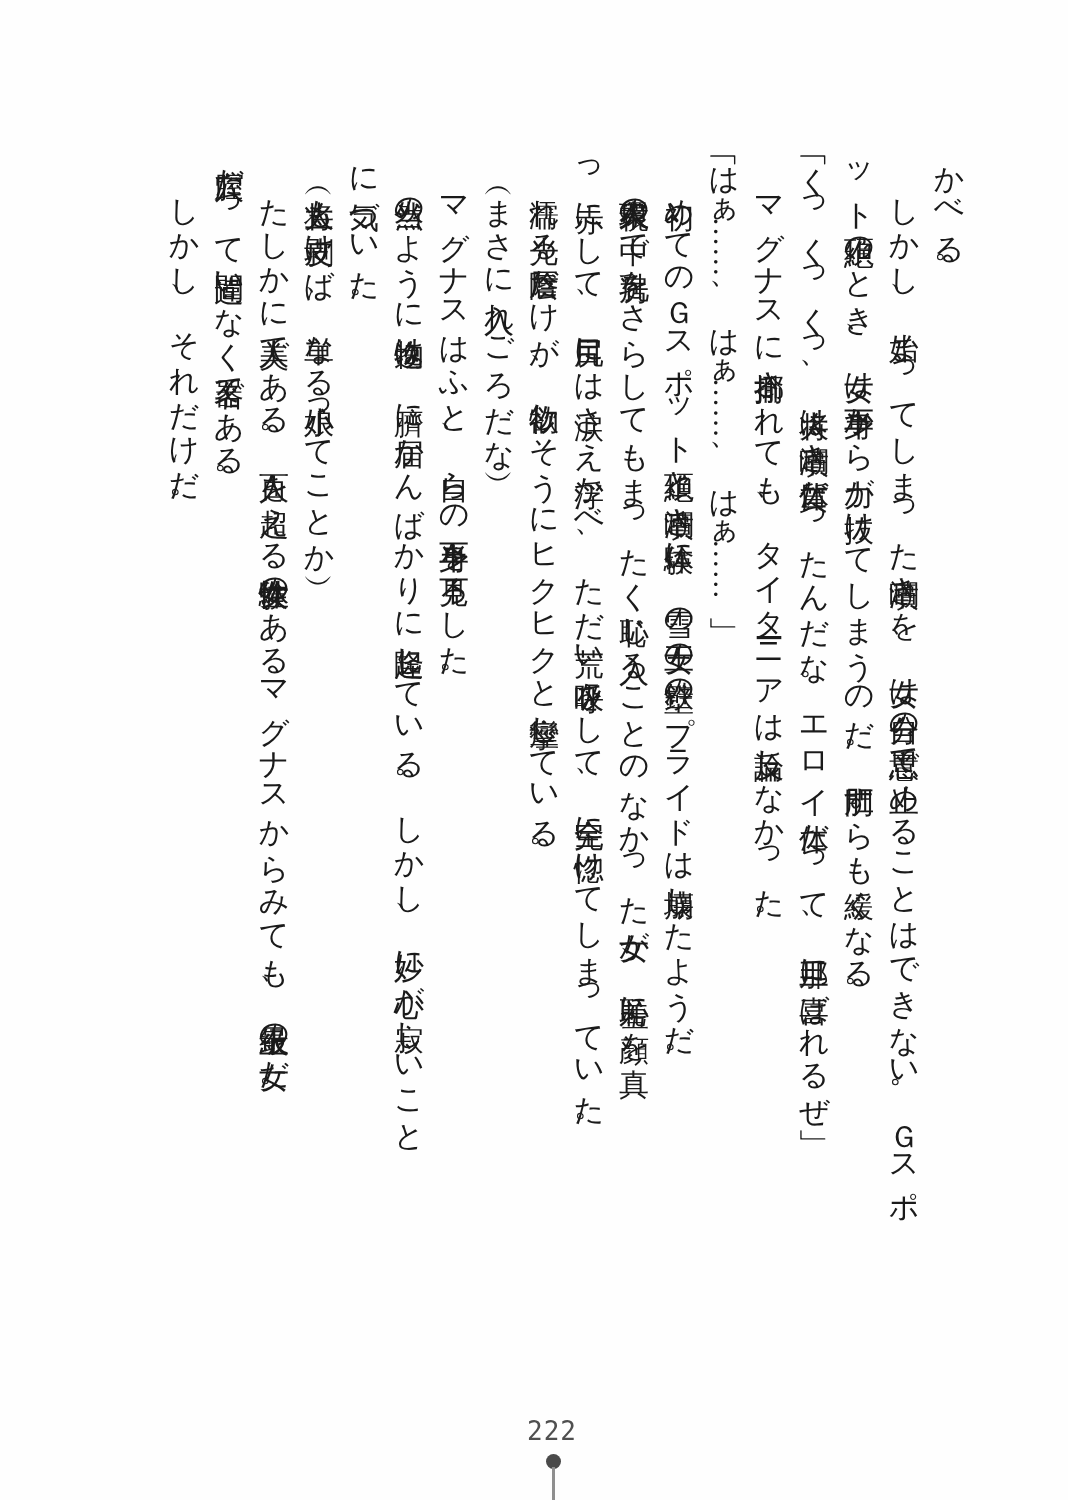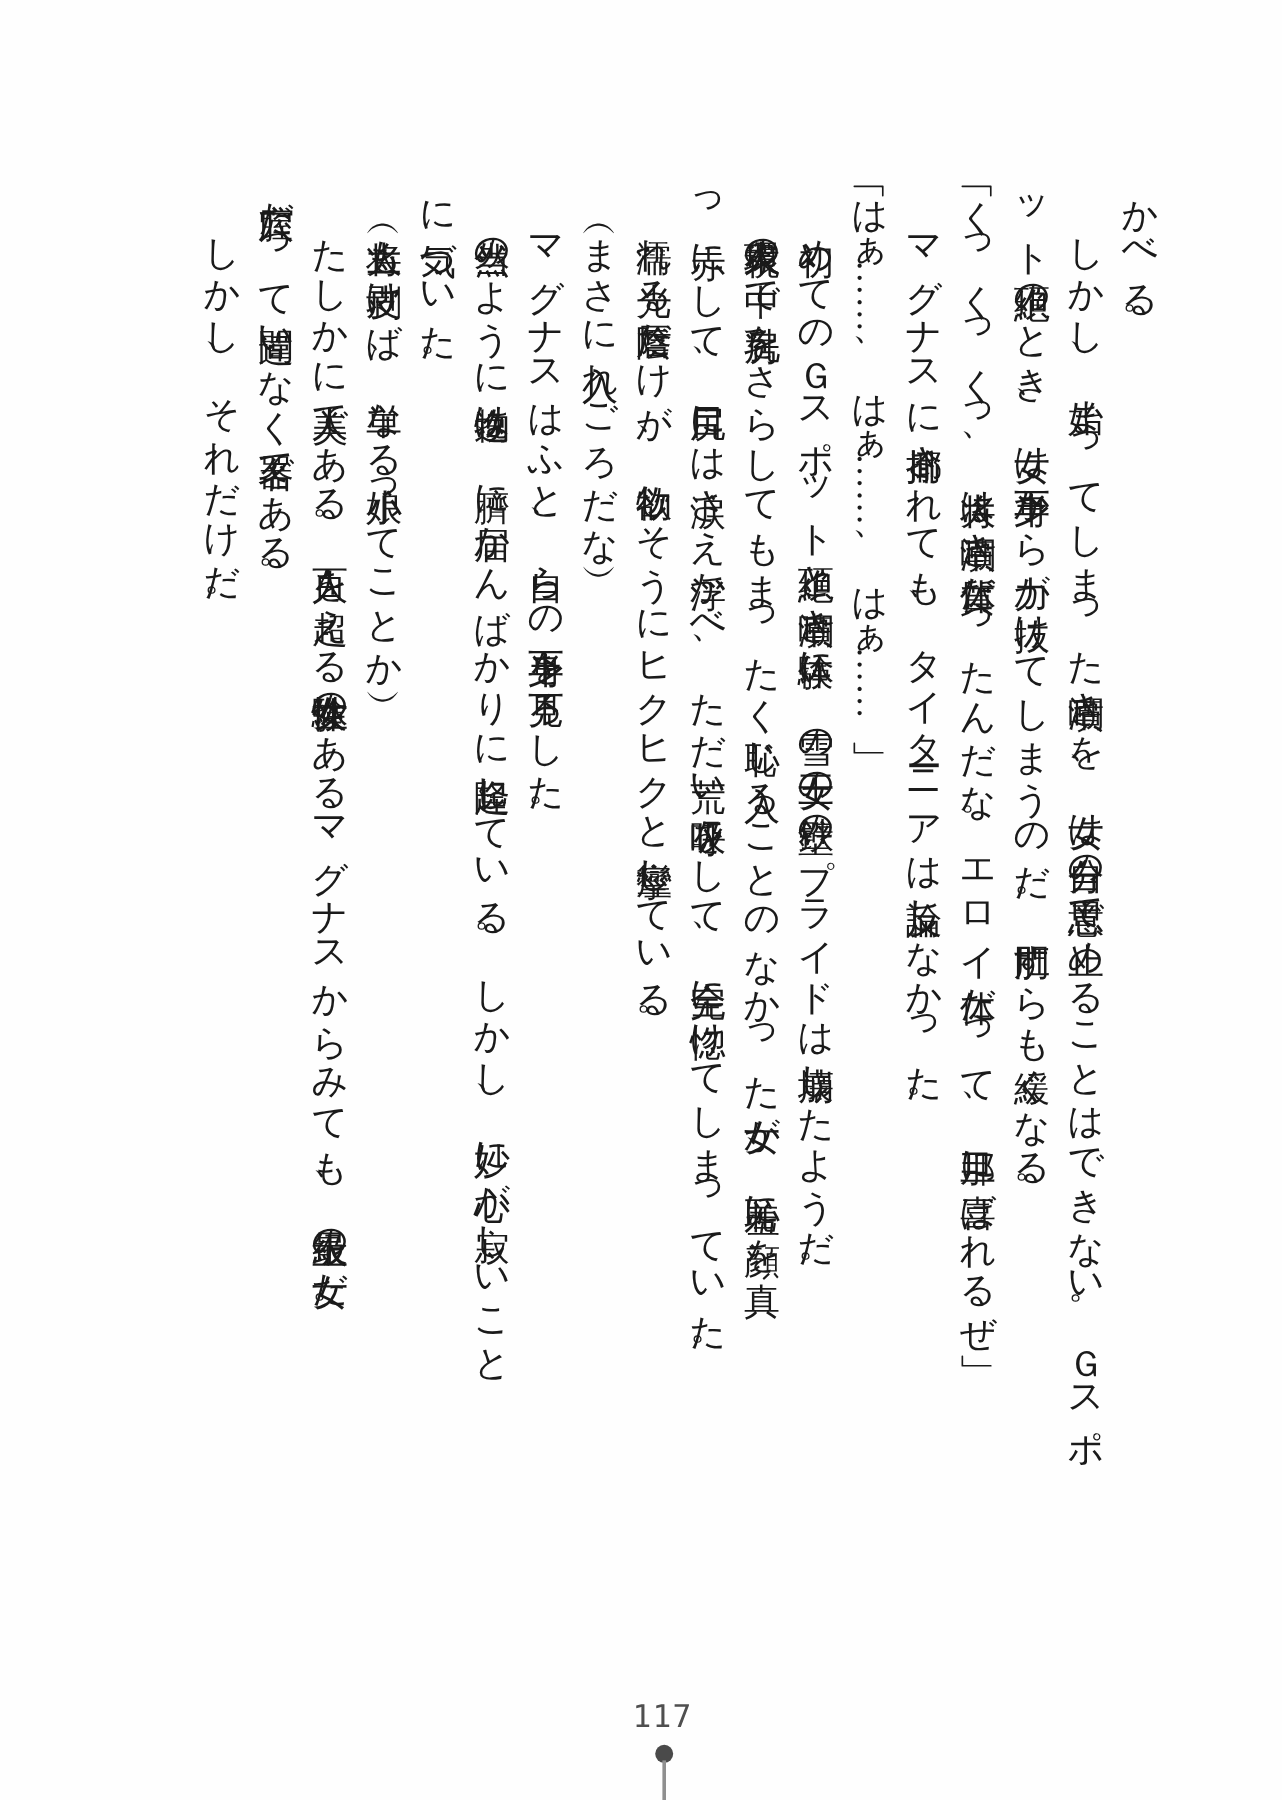--- a/index.html
+++ b/index.html
@@ -87,18 +87,18 @@
       <div class="tcol indent">（まさに入れごろだな）</div>
       <div class="tcol indent">マグナスはふと、自らの下半身を見下ろした。</div>
       <div class="tcol indent">当然のように逸物は、臍に届かんばかりに隆起している。しかし、妙に心が寂しいこと</div>
       <div class="tcol">に気づいた。</div>
       <div class="tcol indent">（大将も一皮剥けば、単なる小娘ってことか）</div>
       <div class="tcol indent">たしかに美人である。百人を超える女性体験のあるマグナスからみても、最上級の女だ。</div>
       <div class="tcol">膣穴だって間違いなく名器である。</div>
       <div class="tcol indent">しかし、それだけだ。</div>
     </div>
 
-  <div class="page-number">117</div>
+  <div class="page-number">222</div>
 
   <div class="footer-dot"></div>
   <div class="footer-line"></div>
 
 </div>
 
 </body></html>

